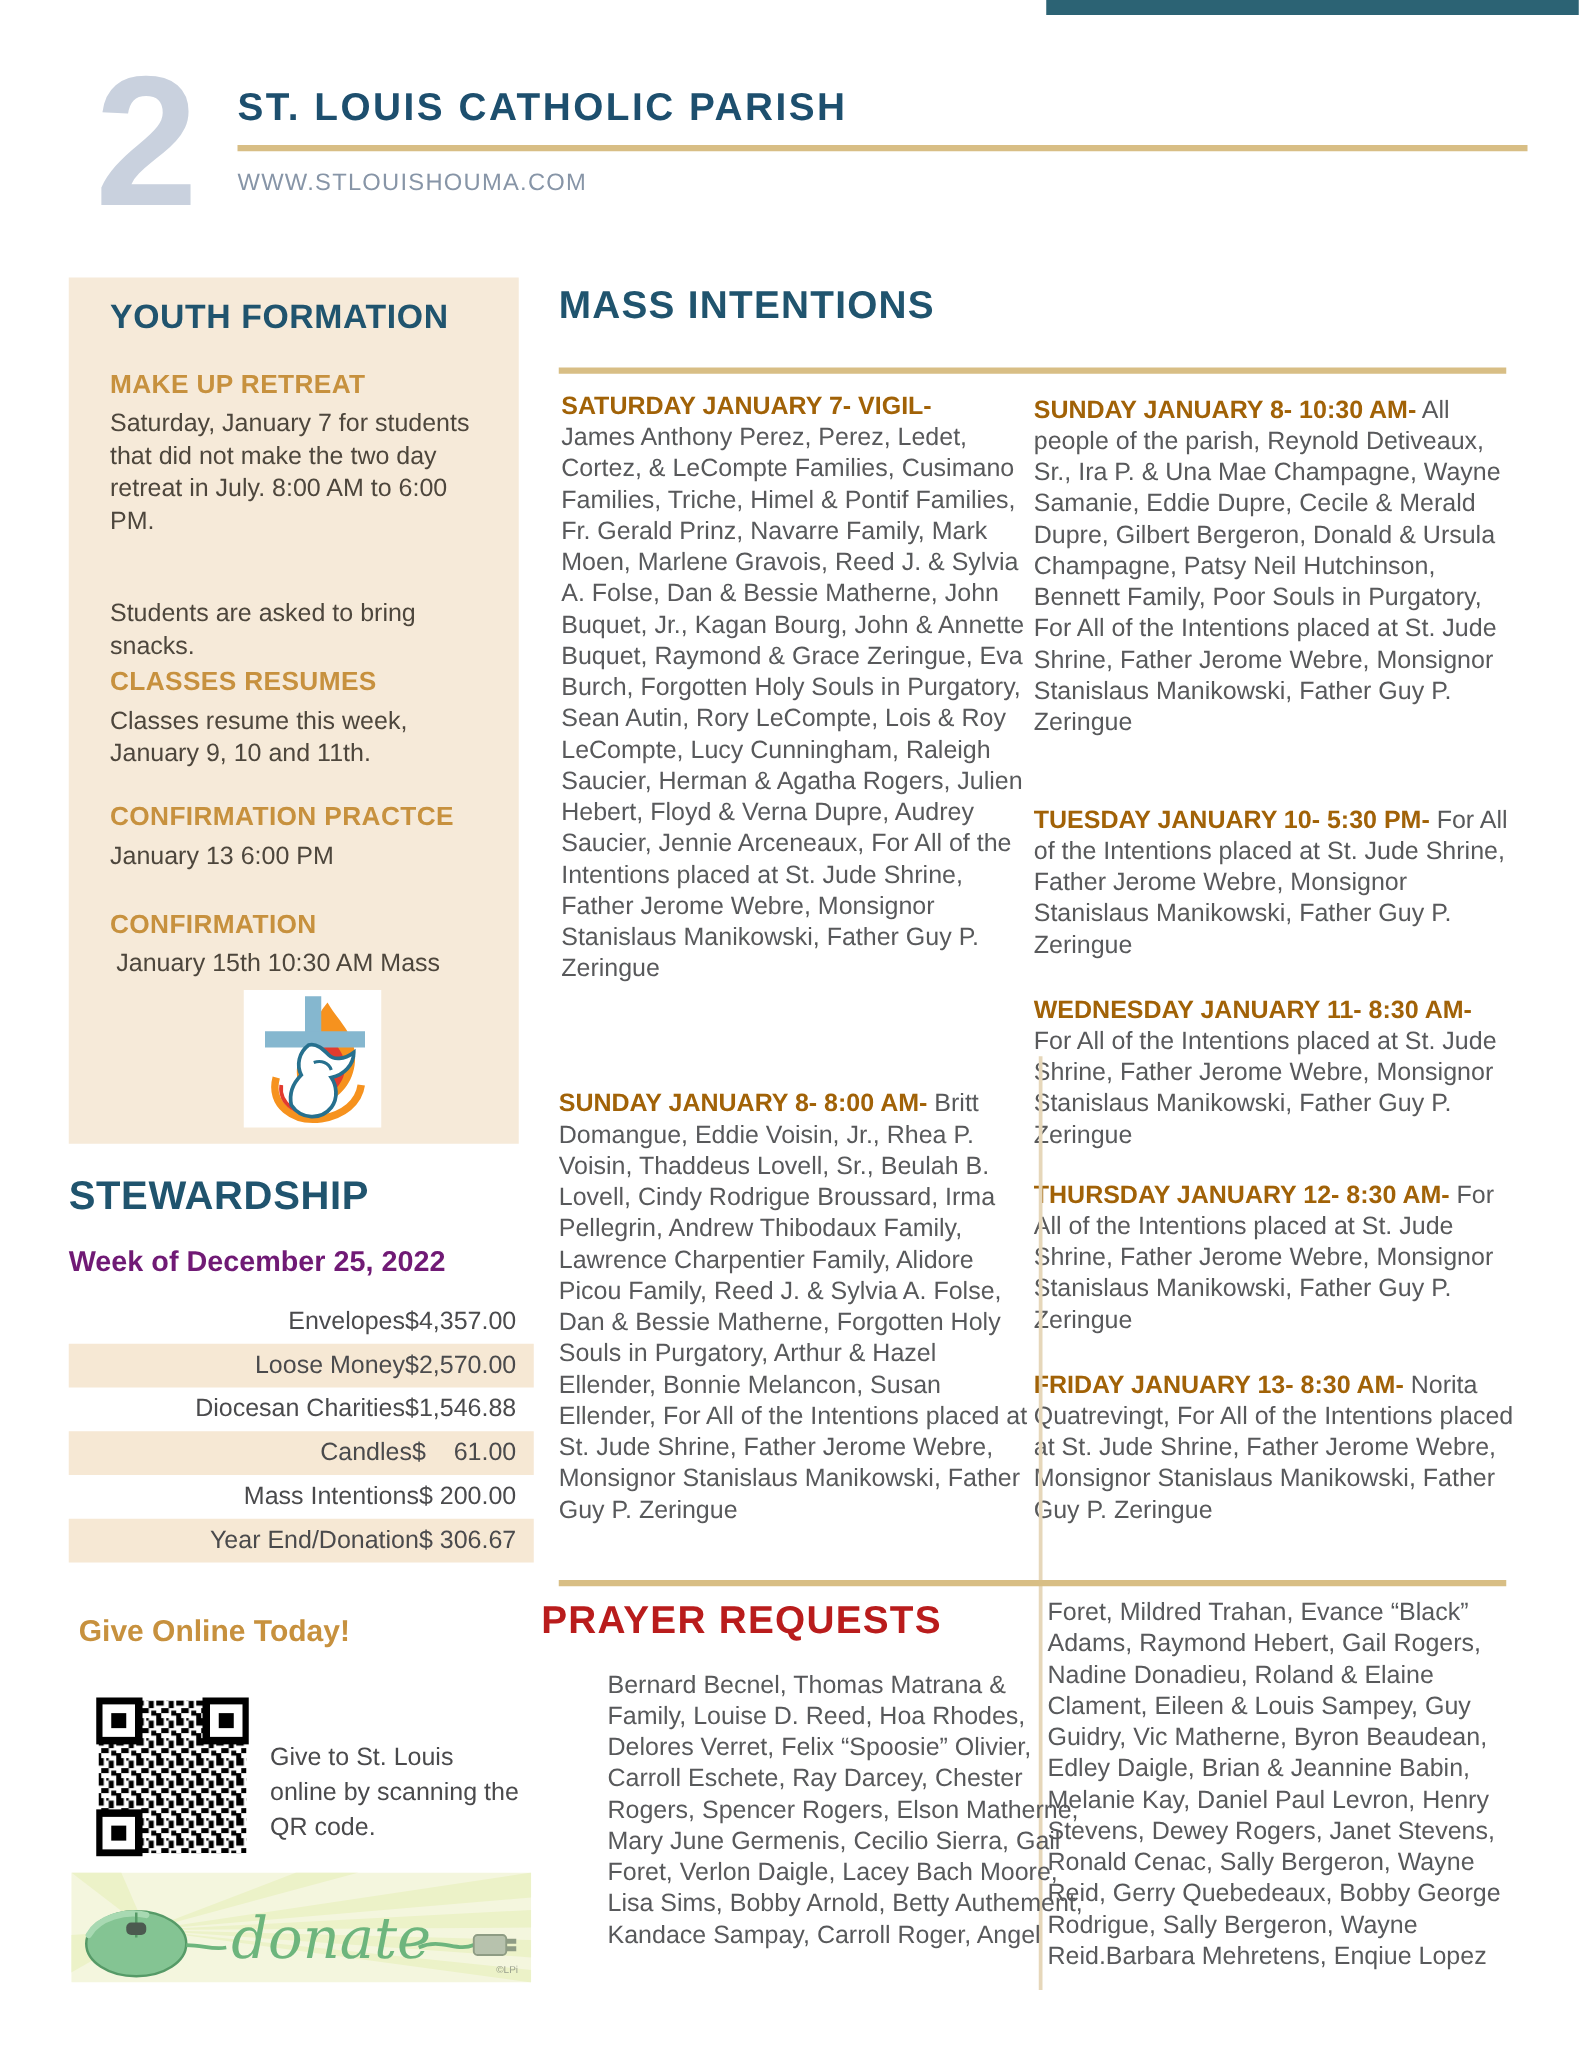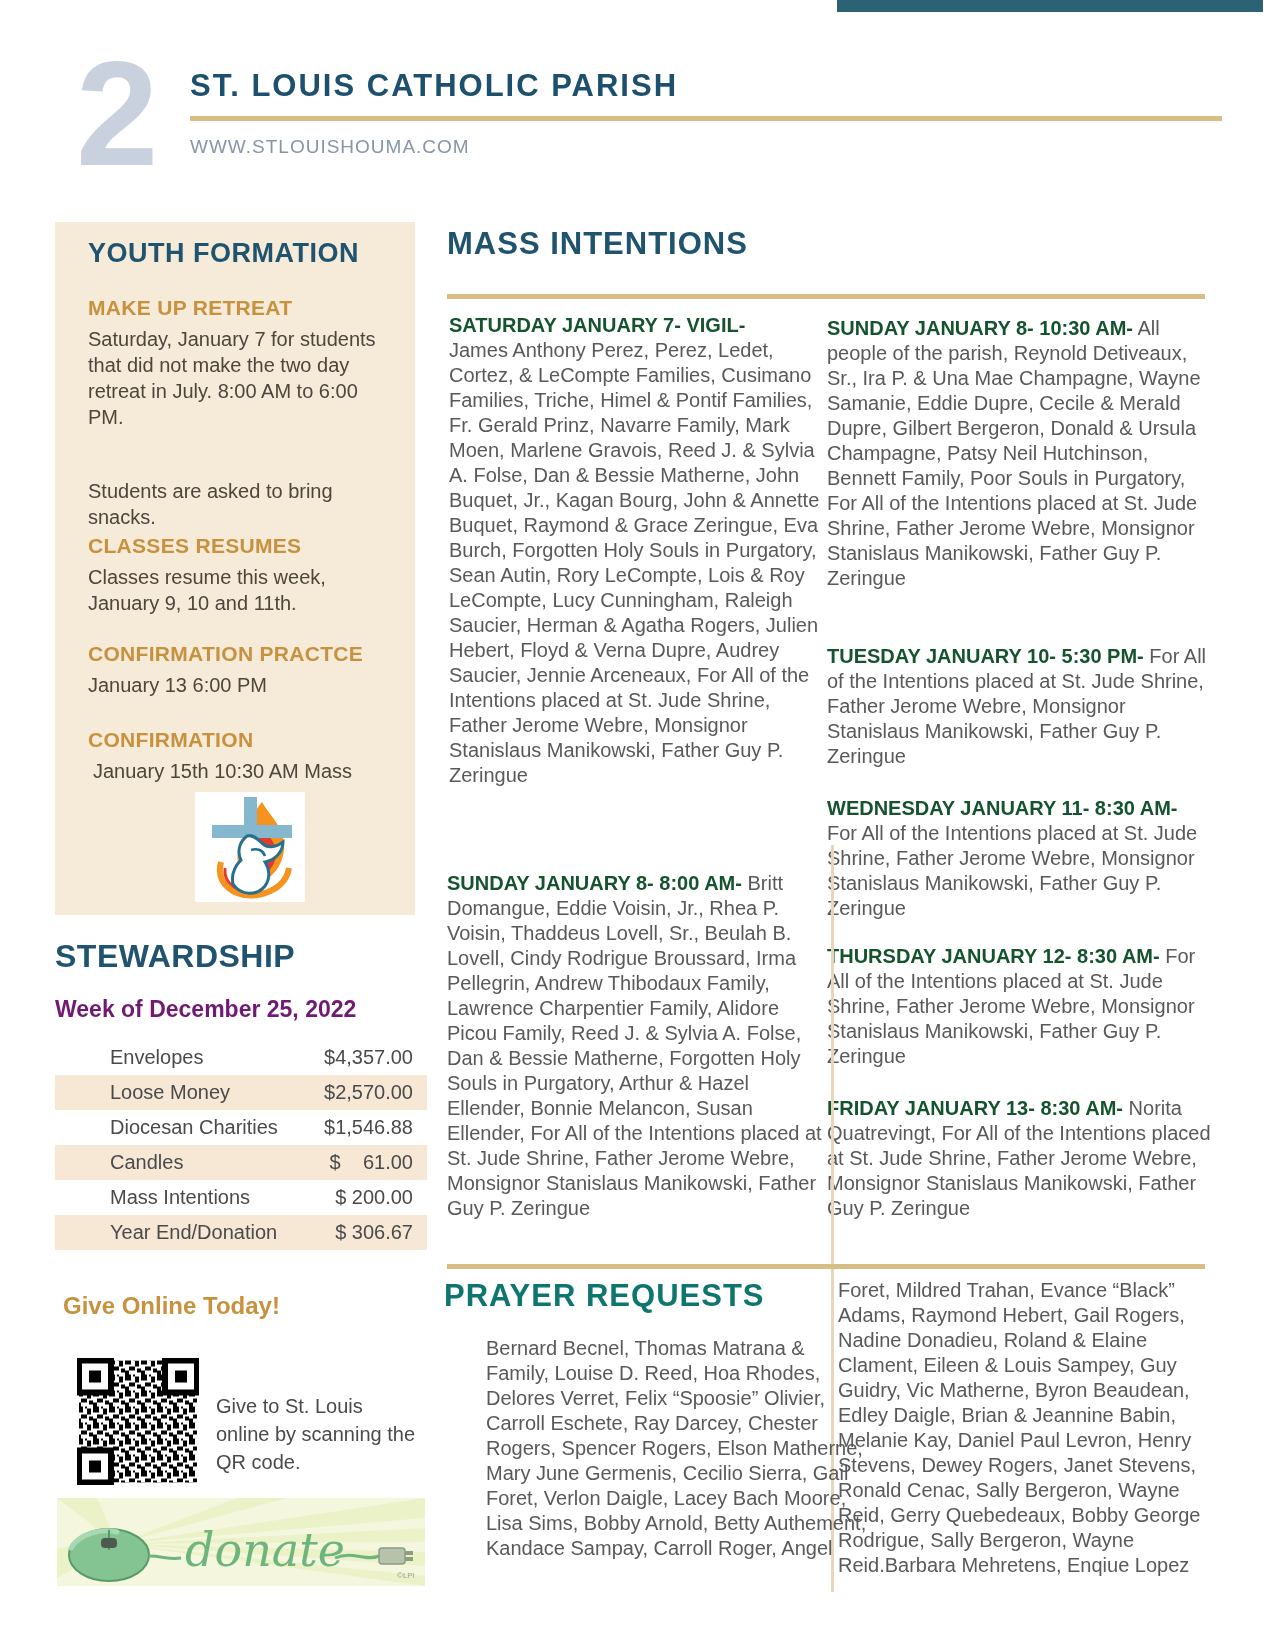--- a/index.html
+++ b/index.html
@@ -23,46 +23,46 @@
   .yf-s0b2{left:88px;top:458px;width:300px;margin-top:20px;}
   .yf-s1h{left:88px;top:534px;} .yf-s1b{left:88px;top:564px;width:300px;}
   .yf-s2h{left:88px;top:642px;} .yf-s2b{left:88px;top:672px;width:300px;}
   .yf-s3h{left:88px;top:728px;} .yf-s3b{left:93px;top:758px;width:310px;}
   .logo-box{left:195px;top:792px;width:110px;height:110px;background:#ffffff;}
 
   .stew-title{left:55px;top:938px;font-size:32px;font-weight:bold;letter-spacing:.5px;color:#20546e;}
   .stew-week{left:55px;top:996px;font-size:23px;font-weight:bold;color:#701a75;}
   .stew-table{left:55px;top:1040px;width:372px;}
   .stew-row{display:flex;align-items:center;height:35px;padding:0 14px 0 55px;
-            justify-content:space-between;font-size:20px;color:#4a4a4c;}
+            justify-content:flex-end;font-size:20px;color:#4a4a4c;}
   .stew-row.alt{background:#f6e8d4;}
   .amount{white-space:pre;}
 
   .give-title{left:63px;top:1292px;font-size:24px;font-weight:bold;color:#c7913e;}
   .qr{left:77px;top:1358px;width:122px;height:127px;}
   .qr-text{left:216px;top:1392px;width:200px;font-size:20px;line-height:28px;color:#4a4a4c;}
   .donate{left:57px;top:1498px;width:368px;height:100px;}
 
   
   .mi-title{left:447px;top:226px;font-size:31px;font-weight:bold;letter-spacing:1px;color:#20546e;}
   .mi-rule{left:447px;top:294px;width:758px;height:5px;background:#d8be85;}
   .para{font-size:20px;line-height:25px;color:#58595b;width:382px;}
-  .day{font-weight:bold;color:#14532d;}
+  .day{font-weight:bold;color:#a16207;}
   .day.block{display:block;}
   .mi-c1-s0{left:449px;top:313px;}
   .mi-c1-s1{left:447px;top:871px;}
   .mi-c2-s0{left:827px;top:316px;width:386px;}
   .mi-c2-s1{left:827px;top:644px;width:386px;}
   .mi-c2-s2{left:827px;top:796px;width:386px;}
   .mi-c2-s3{left:827px;top:944px;width:386px;}
   .mi-c2-s4{left:827px;top:1096px;width:386px;}
   .col-divider{left:831px;top:845px;width:3px;height:747px;background:#e6d7ba;}
 
   .pr-rule{left:447px;top:1264px;width:758px;height:5px;background:#d8be85;}
-  .pr-title{left:444px;top:1278px;font-size:31px;font-weight:bold;letter-spacing:1px;color:#0f766e;}
+  .pr-title{left:433px;top:1278px;font-size:31px;font-weight:bold;letter-spacing:1px;color:#b91c1c;}
   .pr-c1{left:447px;top:1336px;margin-left:39px;}
   .pr-c2{left:838px;top:1278px;width:376px;}
 </style>
 </head>
 <body>
 
 <div class="page">
 
   <div class="abs top-bar"></div>
   <div class="abs page-num">2</div>

